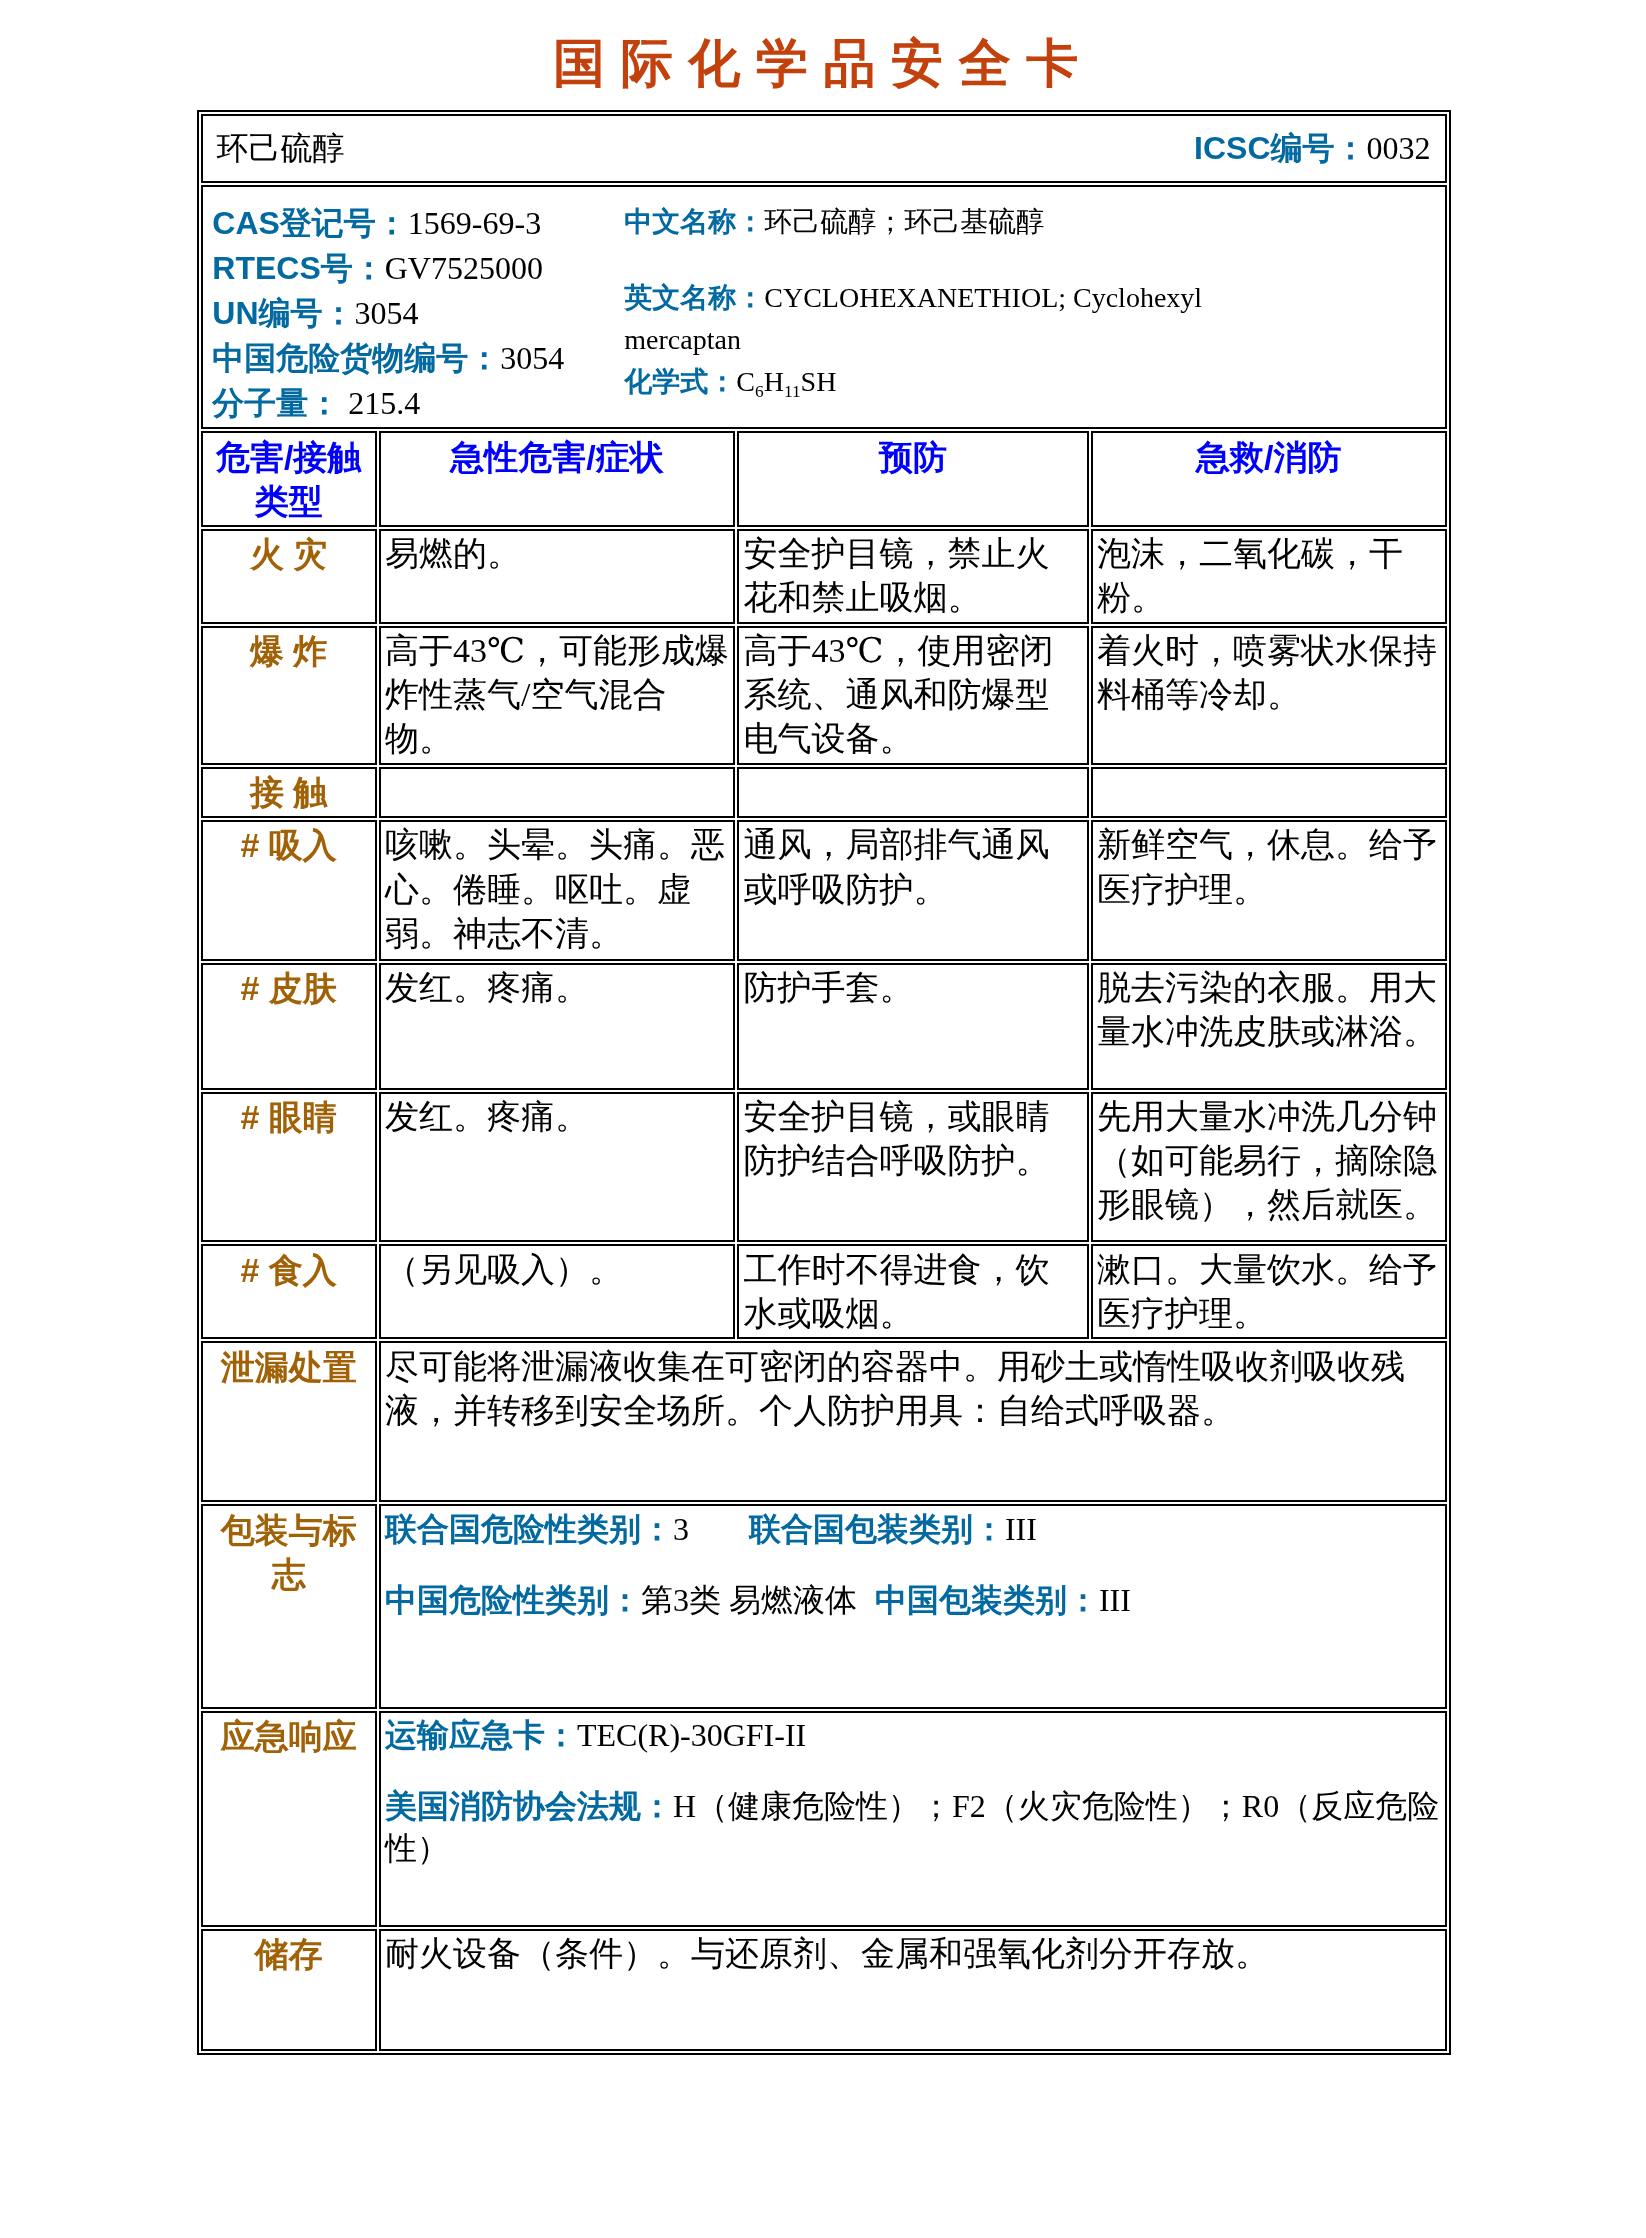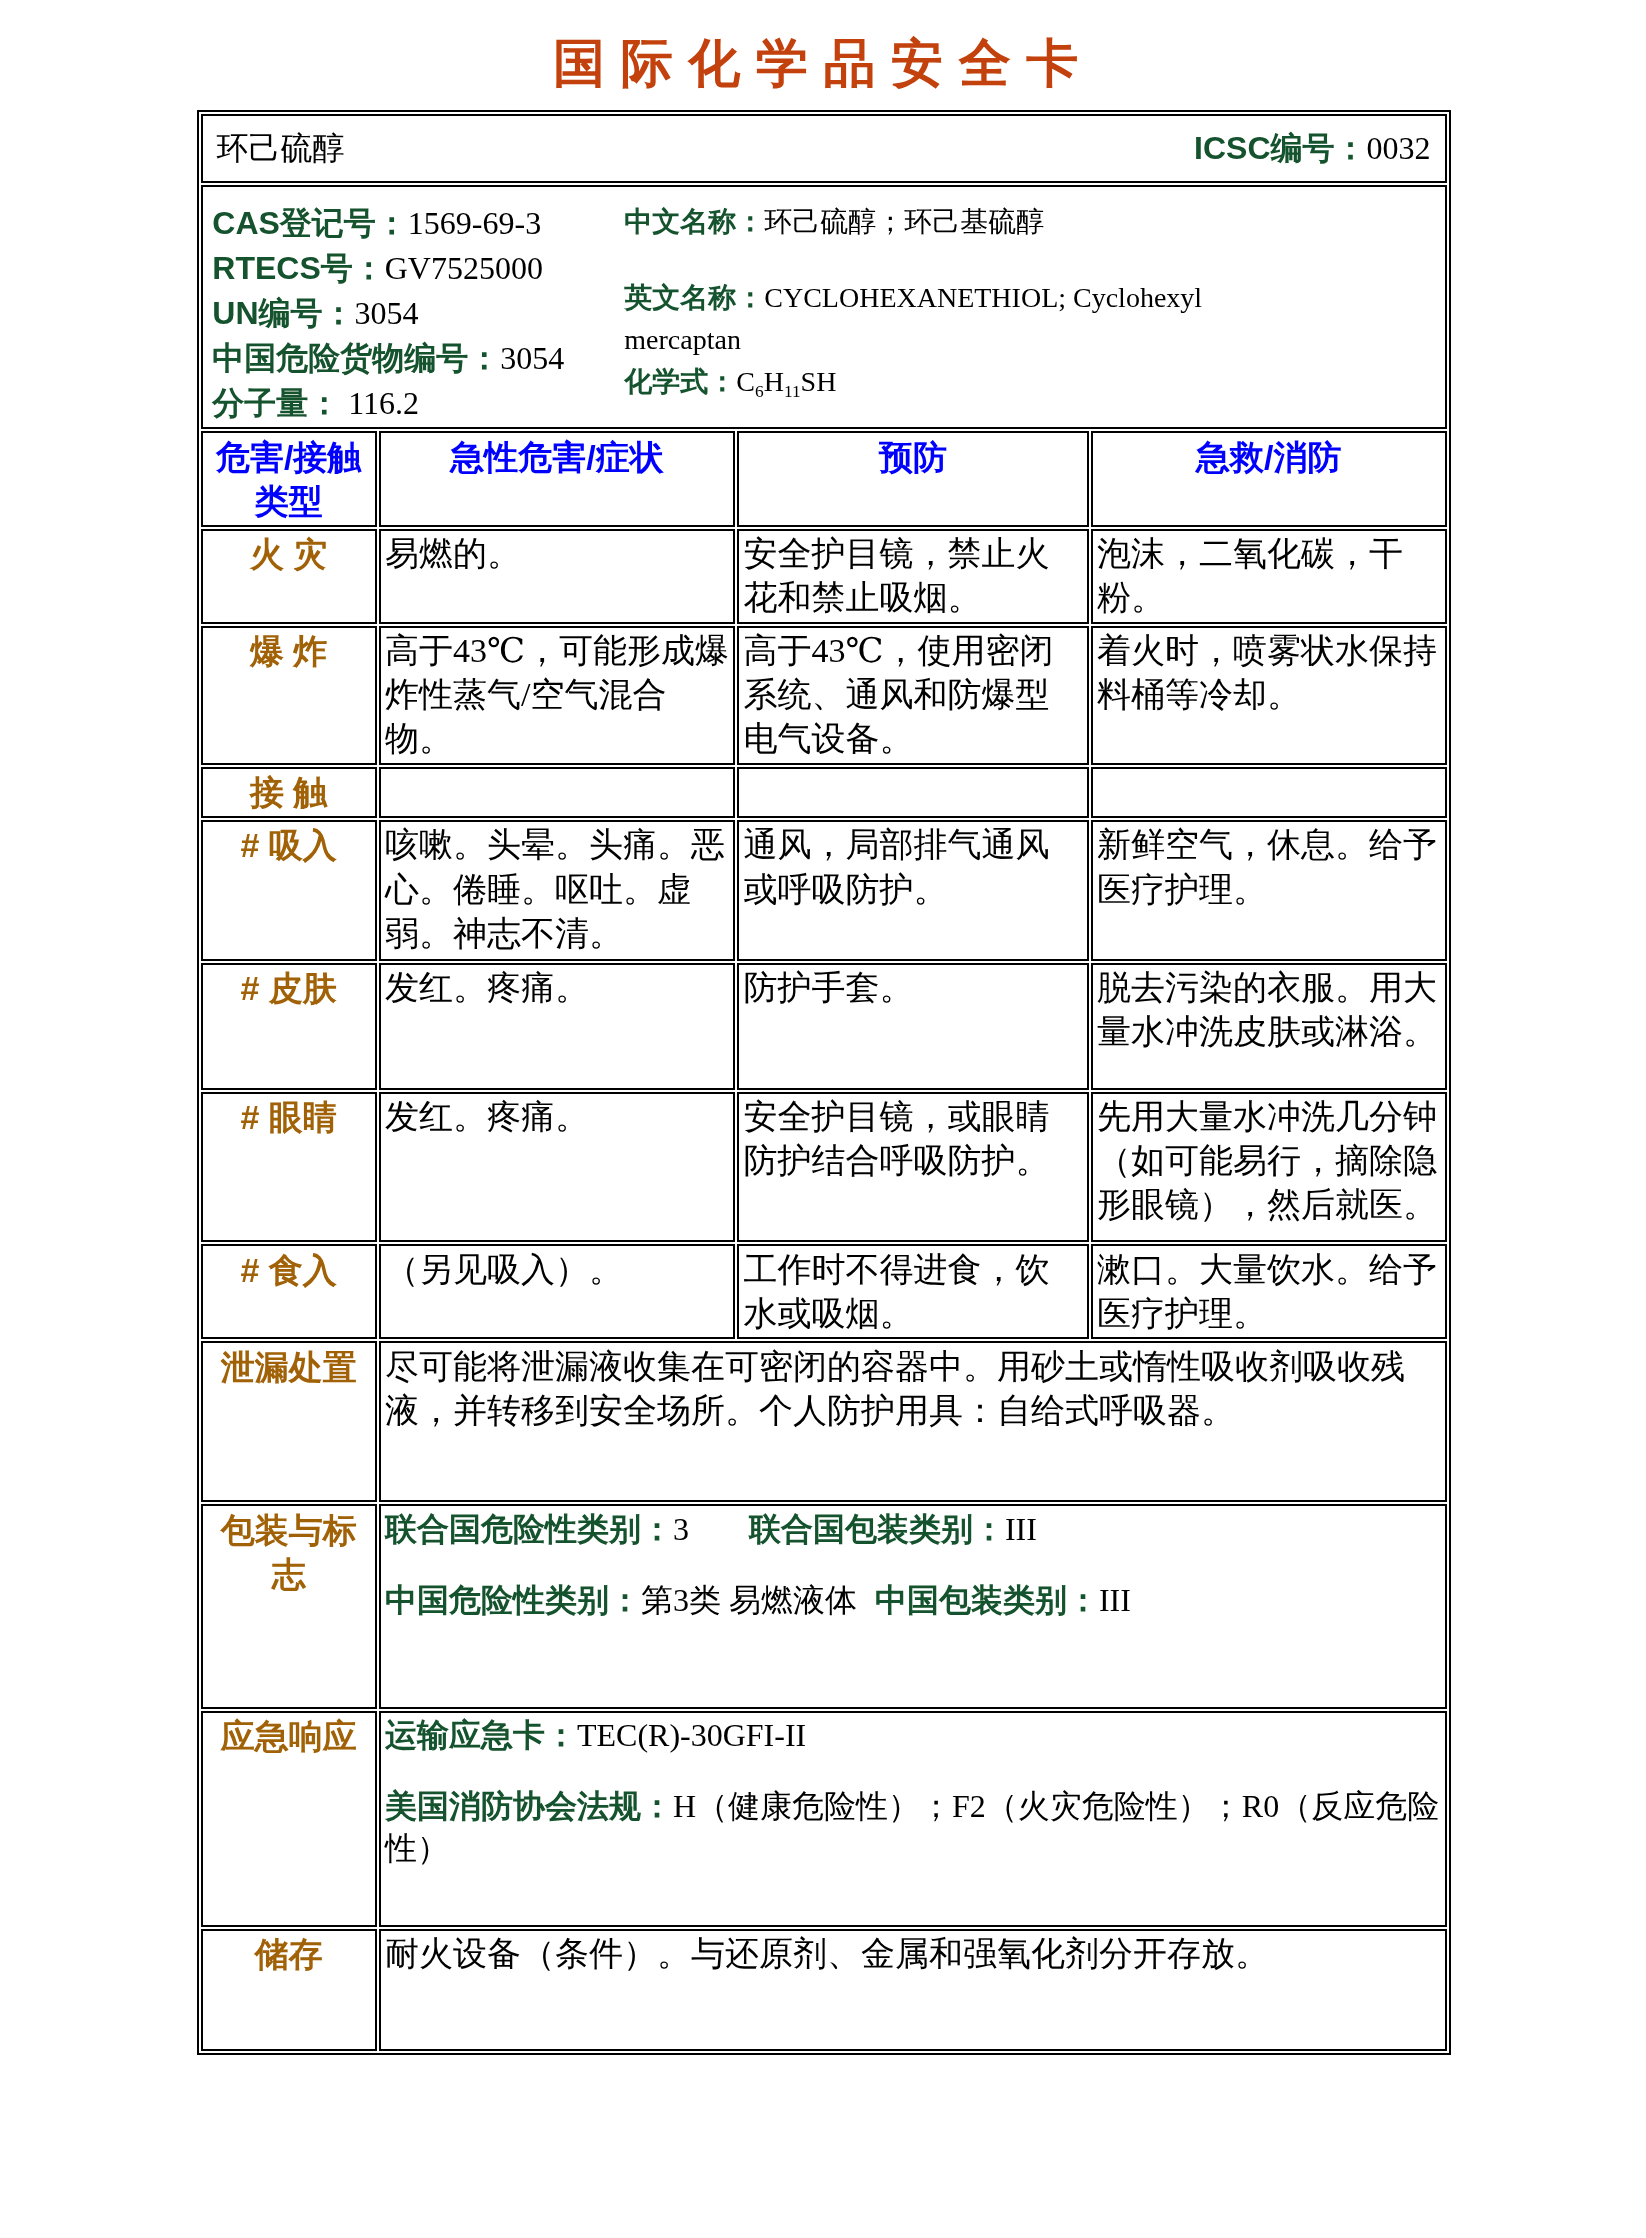--- a/index.html
+++ b/index.html
@@ -35,21 +35,21 @@
     font-size:34px;
     line-height:1.30;
     word-break:break-word;
     overflow:hidden;
   }
   col.c-label{width:175px;}
   col.c-a{width:354px;}
   col.c-b{width:349px;}
   col.c-c{width:353px;}
   .lbl{
-    color:#14532d;font-weight:bold;
+    color:#0369a1;font-weight:bold;
     font-family:"Liberation Sans","DejaVu Sans",sans-serif;
   }
   
   tr.r-name  td{height:62px;}
   tr.r-info  td{height:226px;}
   tr.r-head  td{height:88px;}
   tr.r-fire  td{height:76px;}
   tr.r-expl  td{height:116px;}
   tr.r-cont  td{height:34px;}
   tr.r-inha  td{height:134px;}
@@ -120,21 +120,21 @@
   </tr>
 
   <tr class="r-info">
     <td colspan="4">
       <div class="info-flex">
         <div class="info-left">
           <div class="iline"><span class="lbl">CAS登记号：</span><span class="val">1569-69-3</span></div>
           <div class="iline"><span class="lbl">RTECS号：</span><span class="val">GV7525000</span></div>
           <div class="iline"><span class="lbl">UN编号：</span><span class="val">3054</span></div>
           <div class="iline"><span class="lbl">中国危险货物编号：</span><span class="val">3054</span></div>
-          <div class="iline"><span class="lbl">分子量：</span><span class="val"> 116.2</span></div>
+          <div class="iline"><span class="lbl">分子量：</span><span class="val"> 215.4</span></div>
         </div>
         <div class="info-right">
           <div class="iline"><span class="lbl">中文名称：</span><span class="val">环己硫醇；环己基硫醇</span></div>
           <div class="iline en-block"><span class="lbl">英文名称：</span><span class="val">CYCLOHEXANETHIOL; Cyclohexyl mercaptan</span></div>
           <div class="iline formula-block"><span class="lbl">化学式：</span><span class="val">C</span><sub class="fsub val">6</sub><span class="val">H</span><sub class="fsub val">11</sub><span class="val">SH</span></div>
         </div>
       </div>
     </td>
   </tr>
 

